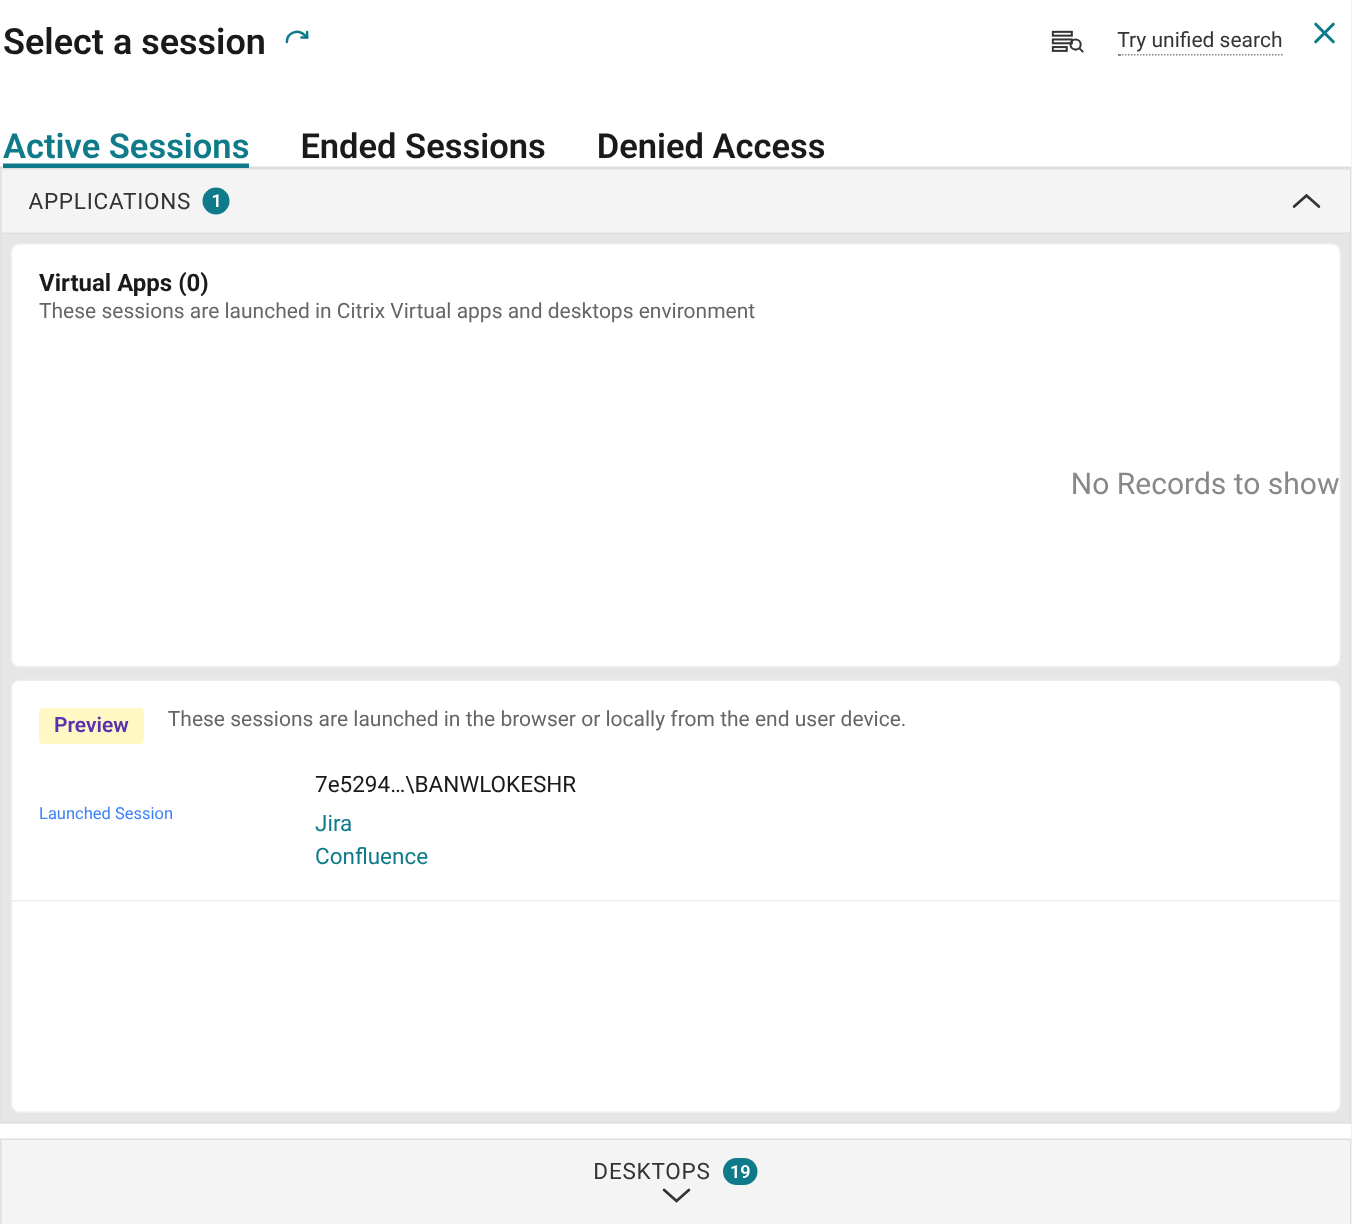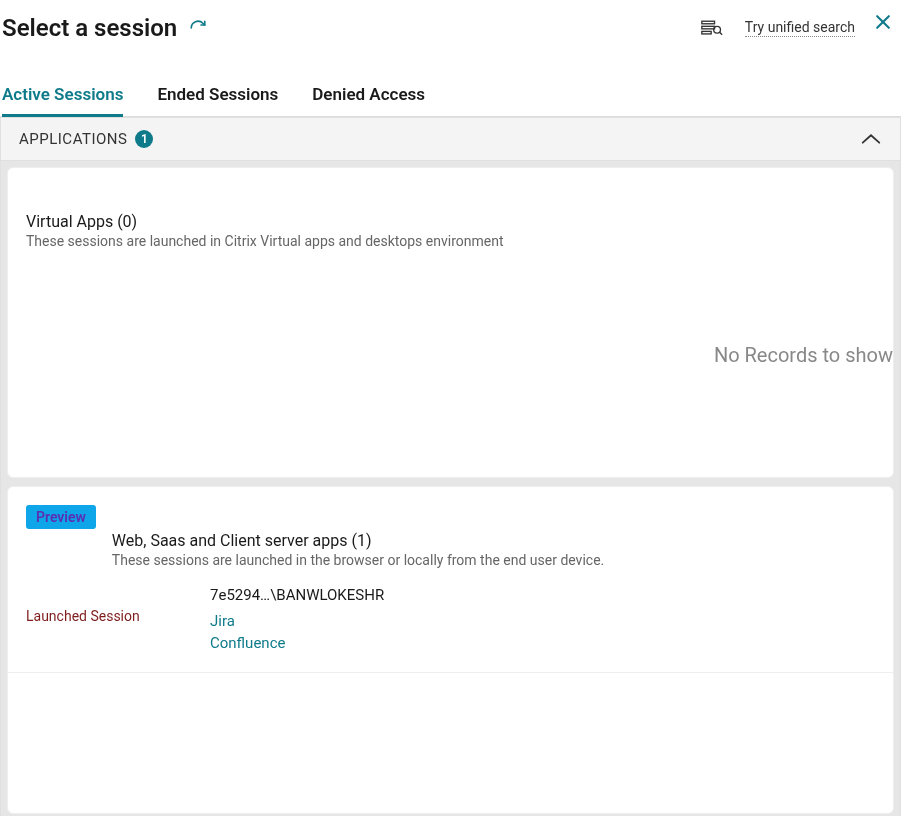--- a/index.html
+++ b/index.html
@@ -65,24 +65,23 @@
   justify-content: space-between;
   margin-top: 42px;
   border-bottom: 1px solid #ddd;
   padding: 0 2px;
 }
 .tabs {
   display: flex;
   gap: 34px;
 }
 .tab {
-  font-size: 17px;
+  font-size: 23px;
   font-weight: 600;
   color: #1a1a1a;
-  padding-bottom: 12px;
   cursor: pointer;
   position: relative;
 }
 .tab.active {
   color: #0f7b8a;
 }
 .tab.active::after {
   content: '';
   position: absolute;
   left: 0; right: 0; bottom: -1px;
@@ -141,60 +140,59 @@
   background: #fff;
   border-radius: 6px;
   border: 1px solid #eee;
 }
 .card + .card { margin-top: 8px; }
 .card-header {
   padding: 16px 18px 6px 18px;
 }
 .card-title {
   font-size: 16px;
-  font-weight: 400;
+  font-weight: 700;
   color: #1a1a1a;
-  margin-top: 28px;
 }
 .card-sub {
   font-size: 14px;
   color: #666;
   margin-top: 2px;
 }
 .empty {
   text-align: right;
   color: #888;
   font-size: 20px;
   padding: 88px 0 110px 0;
 }
 .card2-header {
   display: flex;
   align-items: flex-start;
   gap: 16px;
   padding: 16px 18px 10px 18px;
 }
 .preview-badge {
-  background: #0ea5e9;
+  background: #fef9c3;
   color: #5a2fb0;
   font-size: 14px;
   font-weight: 600;
   border-radius: 3px;
   padding: 4px 10px;
   margin-top: 2px;
 }
 .session-block {
   display: flex;
   align-items: flex-start;
   padding: 8px 18px 16px 18px;
   gap: 44px;
   border-bottom: 1px solid #eee;
 }
 .launched-label {
-  color: #7f1d1d;
-  font-size: 14px;
+  color: #3b82f6;
+  font-size: 11px;
   min-width: 140px;
   padding-top: 22px;
 }
 .session-details { flex: 1; }
 .session-id {
   font-size: 15px;
   color: #1a1a1a;
   margin-bottom: 8px;
 }
 .app-link {
@@ -277,21 +275,20 @@
       <div class="card-title">Virtual Apps (0)</div>
       <div class="card-sub">These sessions are launched in Citrix Virtual apps and desktops environment</div>
     </div>
     <div class="empty">No Records to show</div>
   </div>
 
   <div class="card">
     <div class="card2-header">
       <span class="preview-badge">Preview</span>
       <div>
-        <div class="card-title">Web, Saas and Client server apps (1)</div>
         <div class="card-sub">These sessions are launched in the browser or locally from the end user device.</div>
       </div>
     </div>
     <div class="session-block">
       <div class="launched-label">Launched Session</div>
       <div class="session-details">
         <div class="session-id">7e5294…\BANWLOKESHR</div>
         <div class="app-link">Jira</div>
         <div class="app-link">Confluence</div>
       </div>

